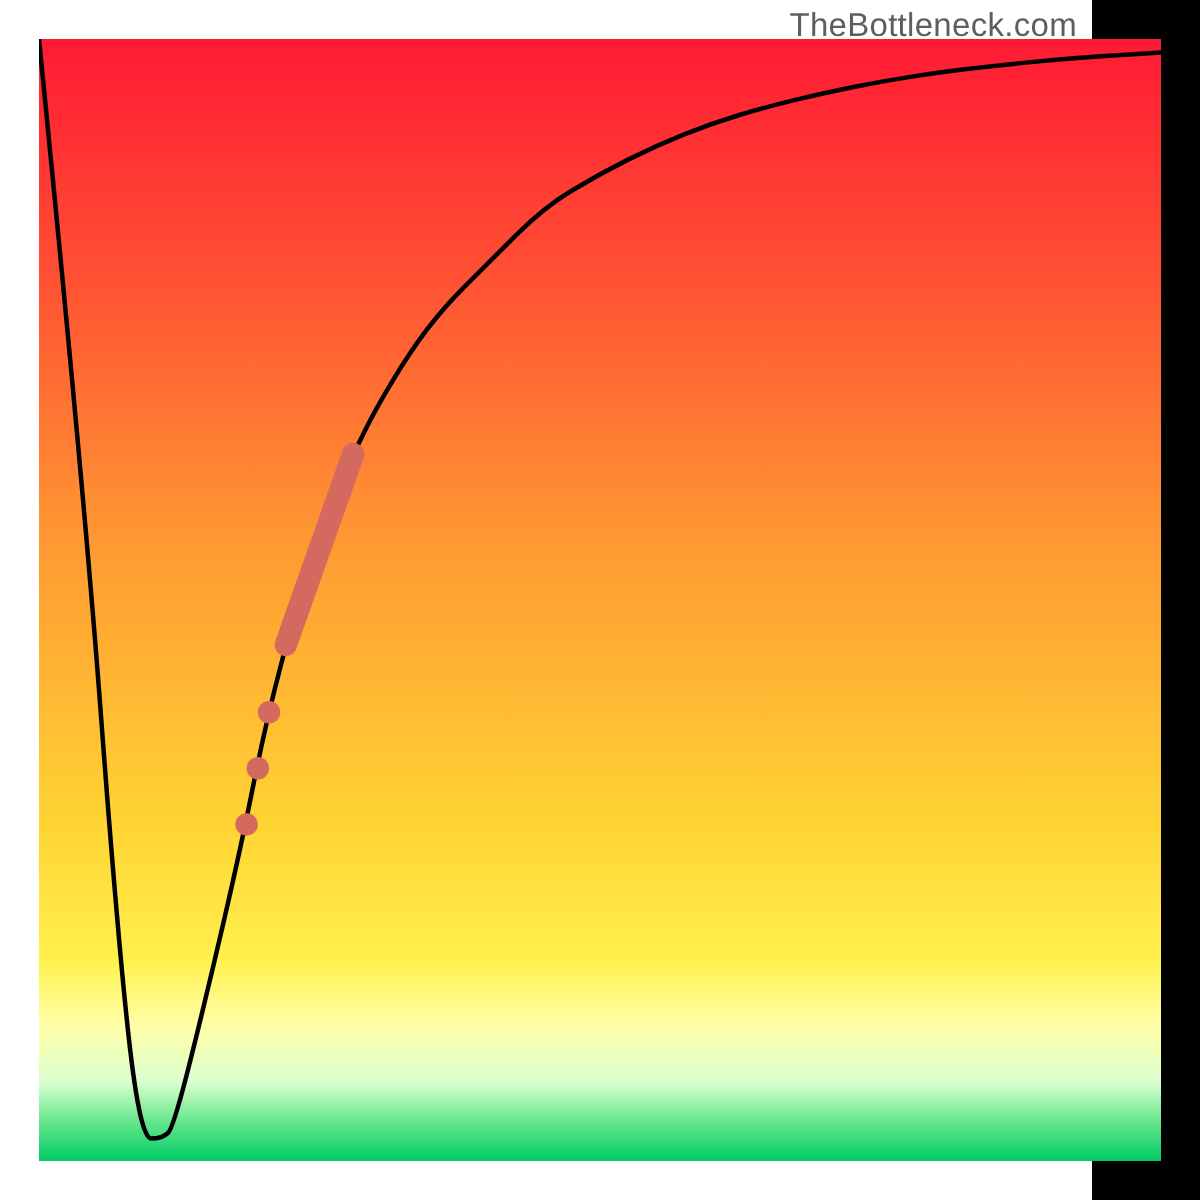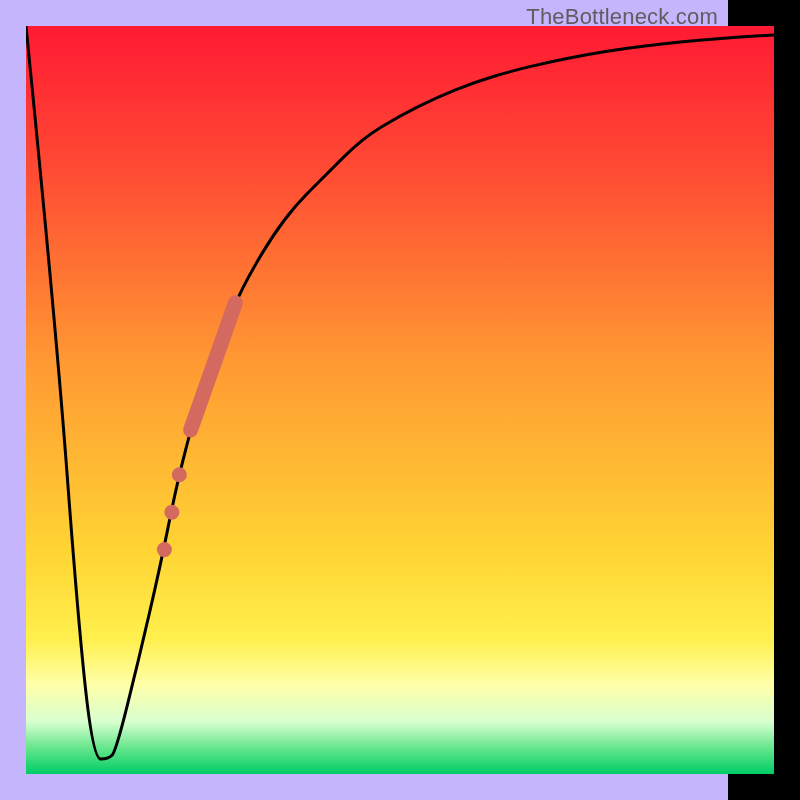--- a/index.html
+++ b/index.html
@@ -8,21 +8,21 @@
     width: 800px;
     height: 800px;
     overflow: hidden;
     background: #000;
     font-family: Arial, Helvetica, sans-serif;
   }
   .frame {
     position: relative;
     width: 728px;
     height: 800px;
-    background: #c4b5fd;
+    background: #ffffff;
   }
   .plot {
     position: absolute;
     left: 26px;
     top: 26px;
     width: 748px;
     height: 748px;
     overflow: hidden;
   }
   .watermark {

